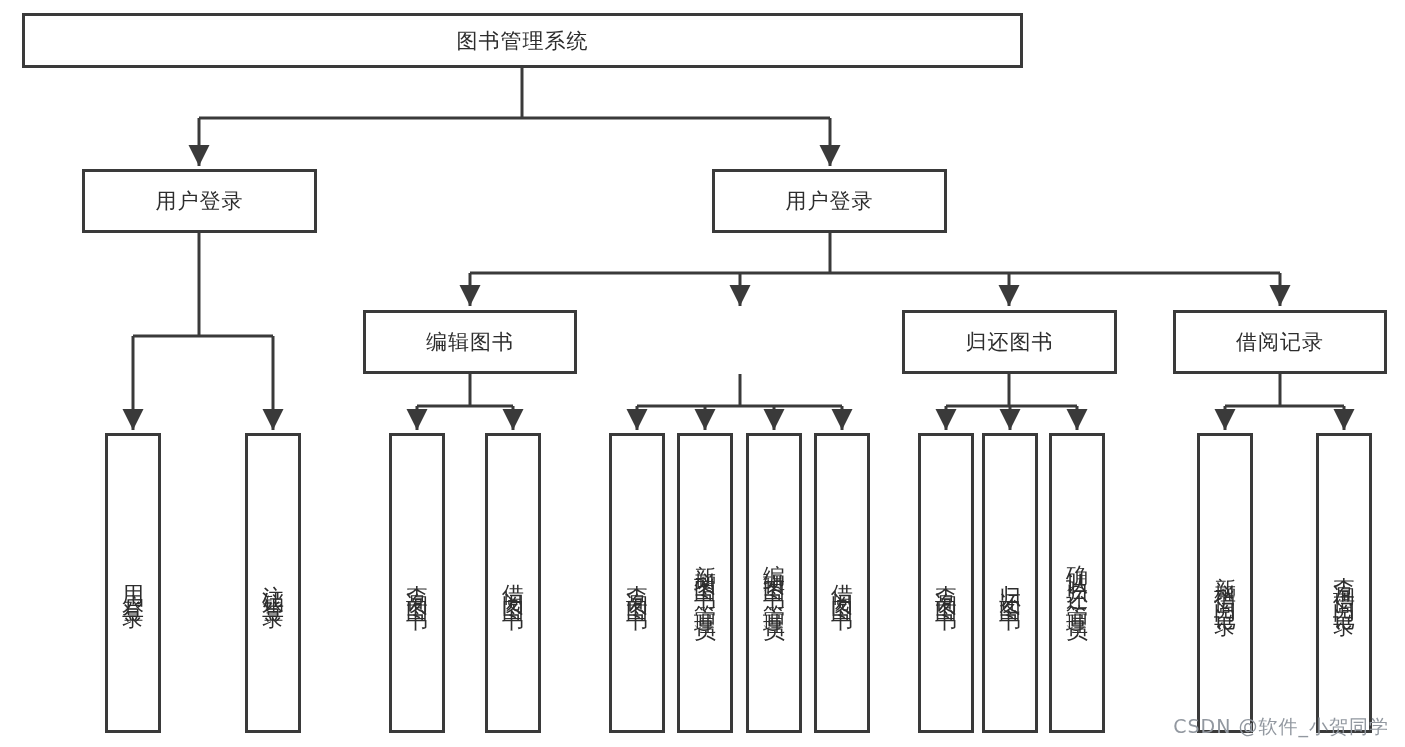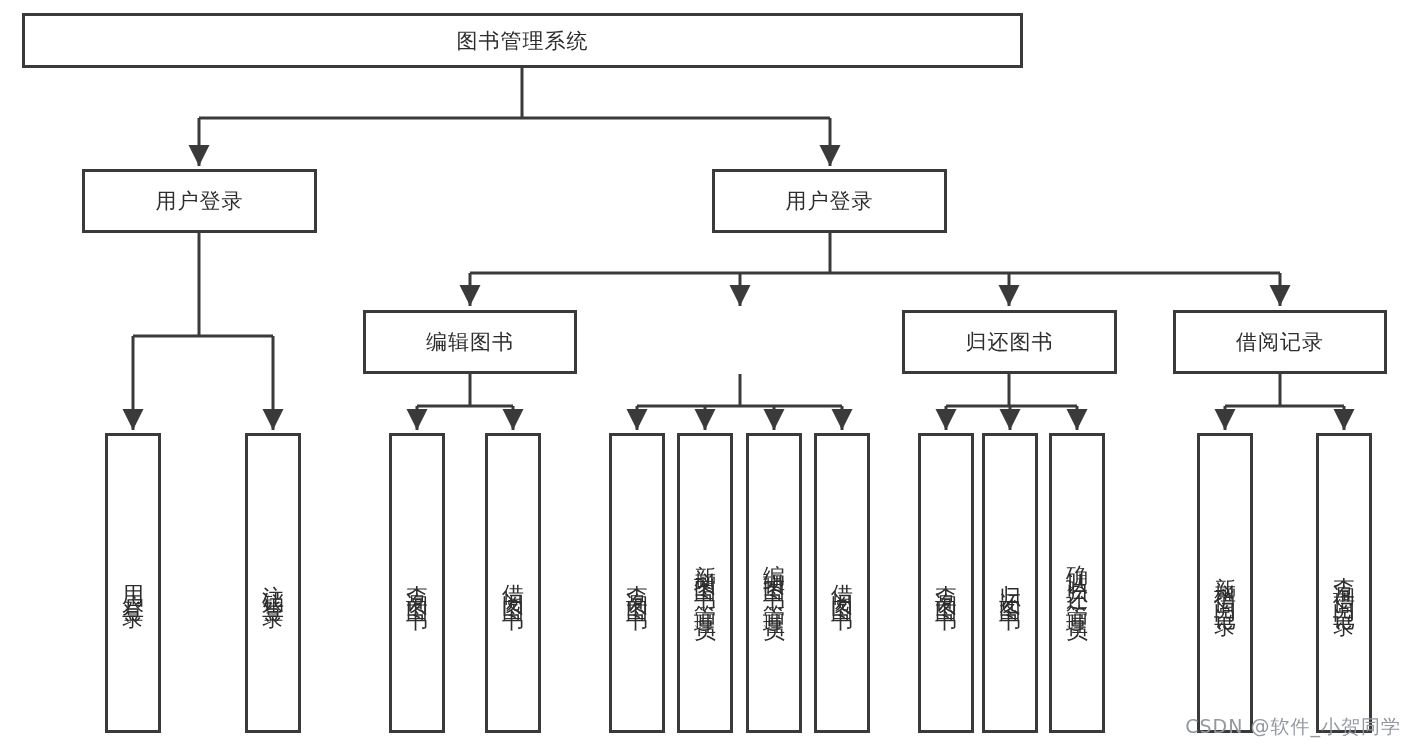--- a/index.html
+++ b/index.html
@@ -13,21 +13,21 @@
     border:3px solid #3a3a3a;color:#2d2d2d;
     display:flex;align-items:center;justify-content:center;
   }
   .hbox{font-size:21px;letter-spacing:1px;}
   .vbox{font-size:22px;}
   .vbox .vtext{
     writing-mode:vertical-rl;text-orientation:mixed;
     letter-spacing:8px;line-height:1;
   }
   .watermark{
-    position:absolute;right:4px;bottom:7px;z-index:6;
+    position:absolute;right:16px;bottom:7px;z-index:6;
     font-size:19px;color:#9298a0;letter-spacing:1px;white-space:nowrap;margin-left:12px;
   }
 </style>
 </head>
 <body>
 
 <div class="canvas">
 
   <svg class="wires" viewBox="0 0 1405 747" xmlns="http://www.w3.org/2000/svg">
     <defs>

